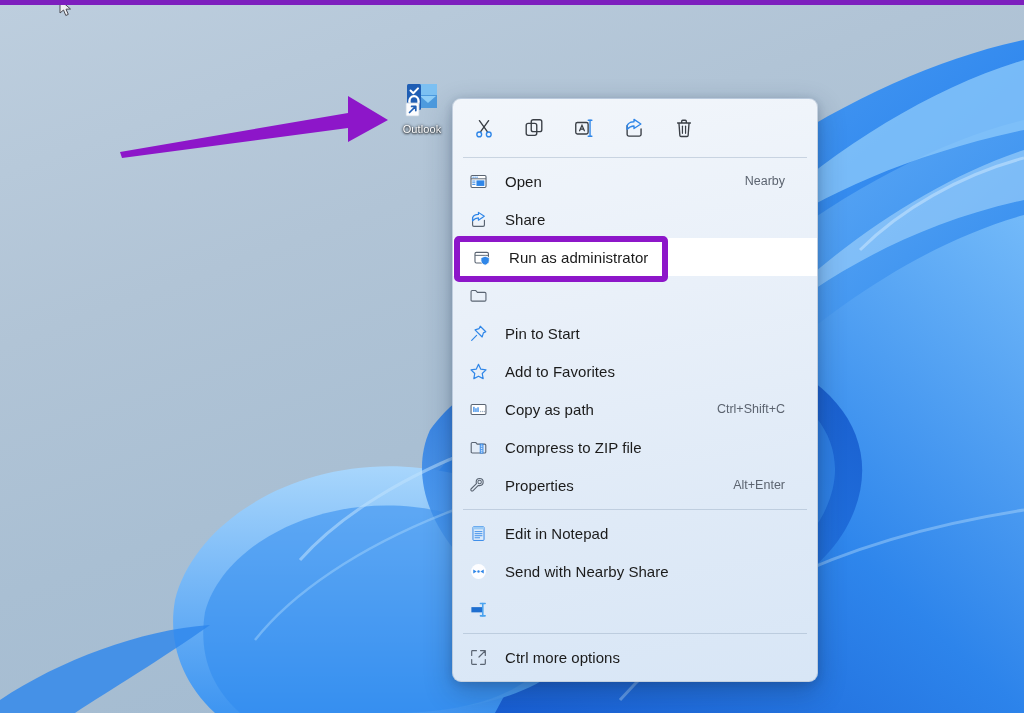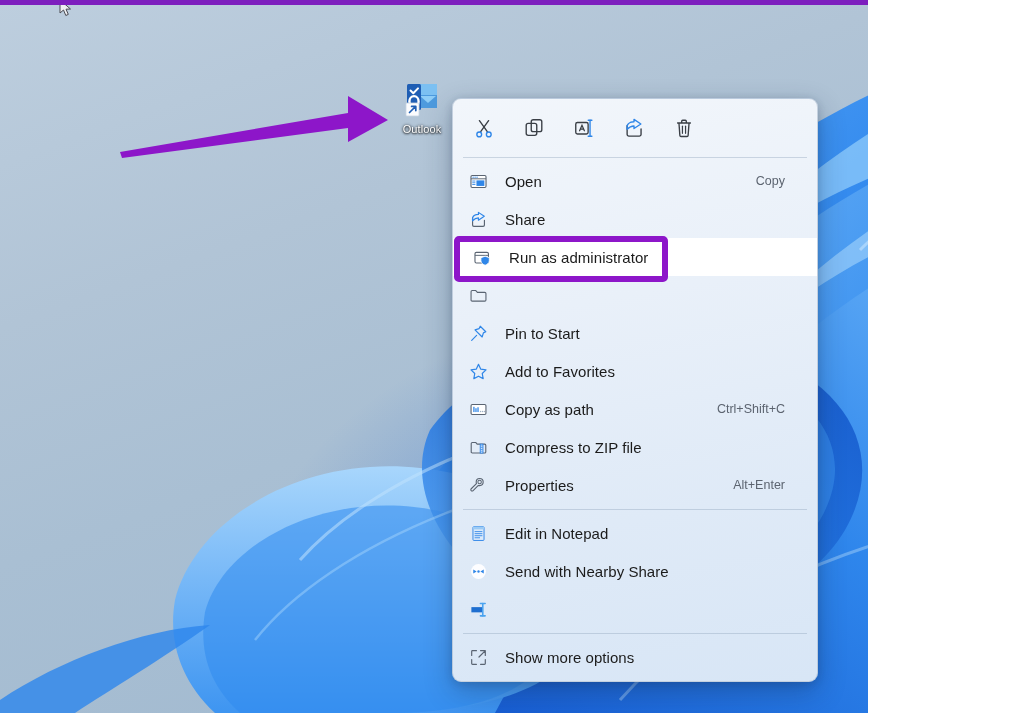--- a/index.html
+++ b/index.html
@@ -6,21 +6,21 @@
 
   html, body {
     width: 1024px;
     height: 713px;
     overflow: hidden;
     font-family: "Liberation Sans", sans-serif;
   }
 
   #screen {
     position: relative;
-    width: 868px;
+    width: 1024px;
     height: 713px;
     overflow: hidden;
     background: #b2c5d6;
   }
 
   
   .wallpaper {
     position: absolute;
     inset: 0;
     background:
@@ -324,21 +324,21 @@
             </g>
             <rect x="9.4" y="10.6" width="10" height="7" fill="#2f86e8"></rect>
             <g stroke="#2f86e8" stroke-width="1.1" stroke-linecap="round">
               <line x1="4.6" y1="11.4" x2="7.6" y2="11.4"></line>
               <line x1="4.6" y1="13.6" x2="7.6" y2="13.6"></line>
               <line x1="4.6" y1="15.8" x2="7.6" y2="15.8"></line>
             </g>
           </svg>
         </span>
         <span class="lbl">Open</span>
-        <span class="sc">Copy</span>
+        <span class="sc">Nearby</span>
       </div>
 
       <div class="ctx-item">
         <span class="ic">
           <svg width="19" height="19" viewBox="0 0 24 24">
             <path d="M4.5 9.8 L4.5 19 C4.5 20 5.2 20.6 6.2 20.6 L17.8 20.6 C18.8 20.6 19.5 20 19.5 19 L19.5 13.2" fill="none" stroke="#5a6472" stroke-width="1.5" stroke-linecap="round"></path>
             <path d="M4.5 9.8 C4.5 9.8 6 5.6 11.9 5.6 L11.9 3 L19.3 7.9 L11.9 12.8 L11.9 10 C8.4 10 6.4 11.6 4.5 13.6 Z" fill="none" stroke="#2f86e8" stroke-width="1.5" stroke-linejoin="round"></path>
           </svg>
         </span>
         <span class="lbl">Share</span>
@@ -492,21 +492,21 @@
     <div class="ctx-group">
       <div class="ctx-item">
         <span class="ic">
           <svg width="19" height="19" viewBox="0 0 24 24">
             <path d="M9.4 3.4 L4.4 3.4 C3.8 3.4 3.4 3.8 3.4 4.4 L3.4 9.4" fill="none" stroke="#5a6472" stroke-width="1.5" stroke-linecap="round"></path>
             <path d="M3.4 14.6 L3.4 19.6 C3.4 20.2 3.8 20.6 4.4 20.6 L9.4 20.6" fill="none" stroke="#5a6472" stroke-width="1.5" stroke-linecap="round"></path>
             <path d="M14.6 20.6 L19.6 20.6 C20.2 20.6 20.6 20.2 20.6 19.6 L20.6 14.6" fill="none" stroke="#5a6472" stroke-width="1.5" stroke-linecap="round"></path>
             <path d="M12.6 11.4 L20.4 3.6 M14.6 3.4 L20.6 3.4 L20.6 9.4" fill="none" stroke="#5a6472" stroke-width="1.5" stroke-linecap="round" stroke-linejoin="round"></path>
           </svg>
         </span>
-        <span class="lbl">Show more options</span>
+        <span class="lbl">Ctrl more options</span>
         <span class="sc"></span>
       </div>
     </div>
 
   </div>
 
   <div class="hl-box"></div>
 
 </div>
 

